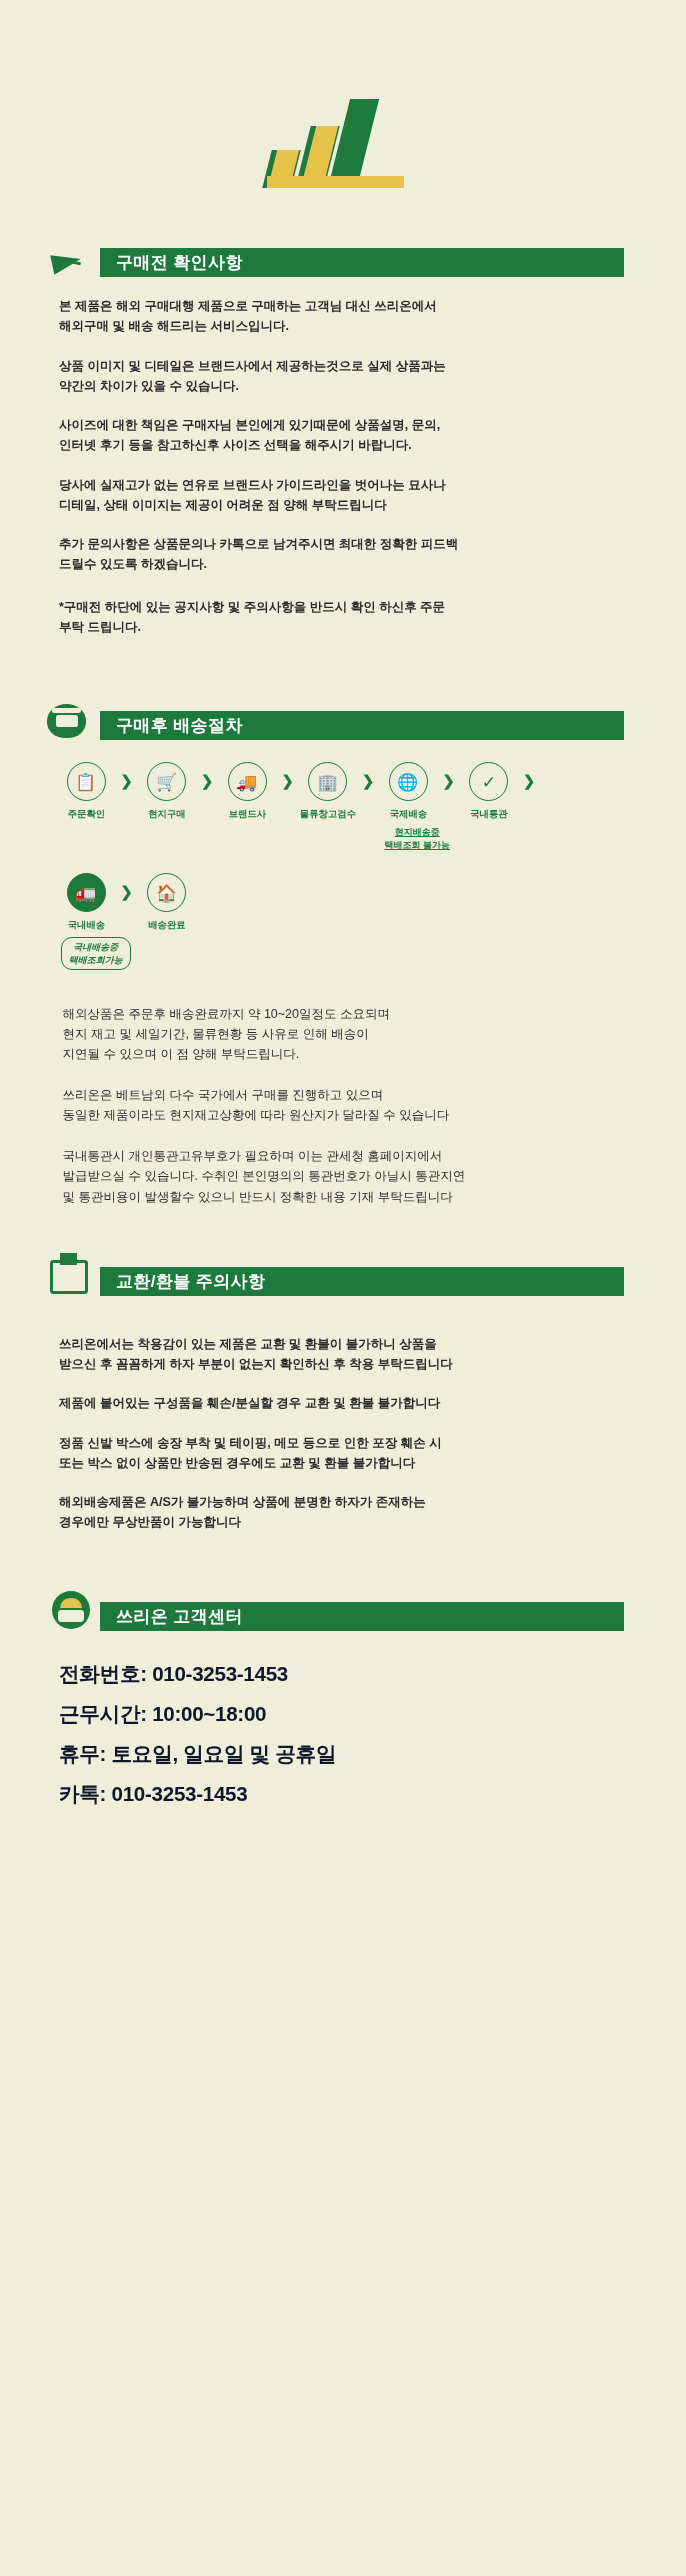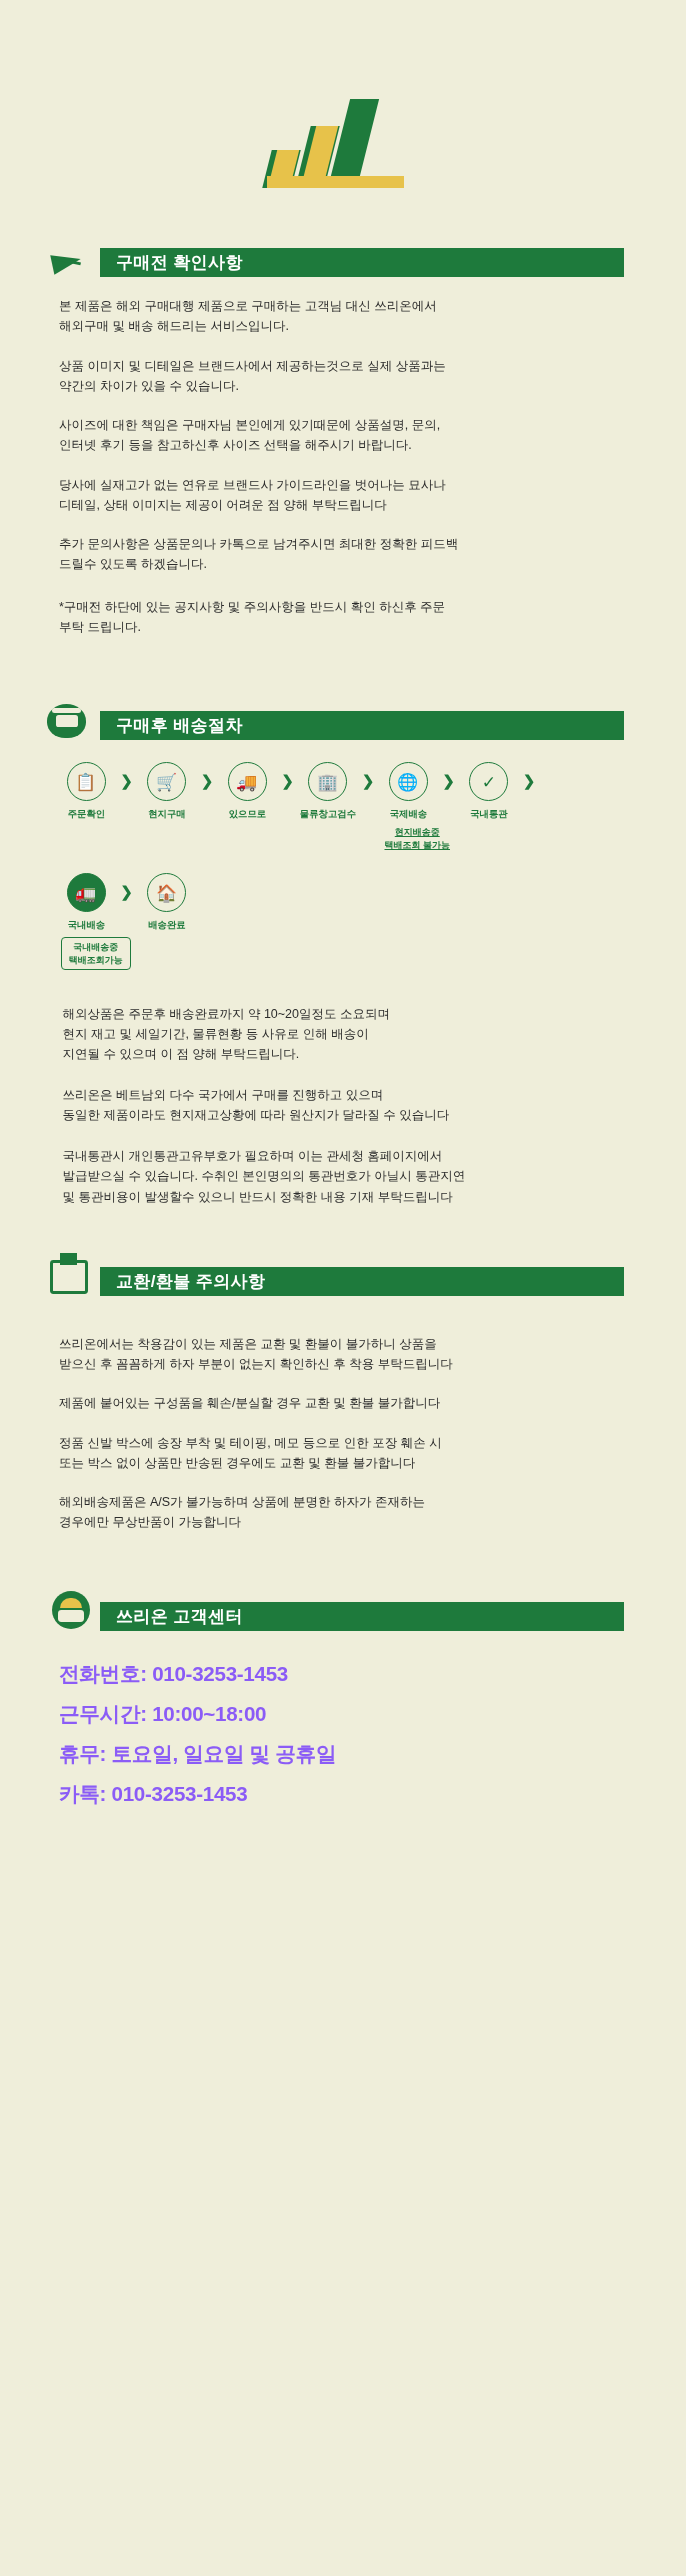--- a/index.html
+++ b/index.html
@@ -114,21 +114,21 @@
   .ic-head::before{
     content:""; position:absolute; left:7.7px; top:6.9px; width:22px; height:10.3px;
     background:#e7c24a; border-radius: 10.3px 10.3px 0 0;
   }
   .ic-head::after{
     content:""; position:absolute; left:6px; top:19px; width:26px; height:12px;
     background:#efeeda; border-radius: 3.4px;
   }
 
   
-  .body-block { padding: 19px 5.2px 0 12px; }
+  .body-block { padding: 19px 5.2px 0 12px; font-weight: bold; }
   .body-block p {
     margin: 0 0 19px 0;
     font-size: 12.5px;
     line-height: 1.62;
     color: #2b2b2b;
   }
   .note { color: #2b2b2b; }
 
   .body-block-2 { padding: 15.5px 5.2px 0 15.5px; }
   .body-block-2 p {
@@ -187,38 +187,39 @@
     text-align: center;
     line-height: 1.4;
     margin-top: 5.2px;
     font-weight: bold;
     text-decoration: underline;
   }
   .flow-note-box {
     display: inline-block;
     border: 0.9px solid #1e7a3c;
     padding: 2.6px 6.9px;
-    border-radius: 4px;
+    border-radius: 11px;
     font-size: 9px;
     color: #1e7a3c;
     line-height: 1.4;
     text-align: center;
     font-weight: bold;
+    font-style: italic;
   }
   .flow-note-wrap { margin-left: 160px; margin-top: 3.4px; }
   .flow-note-wrap2 { margin-left: 6.9px; margin-top: 5.2px; }
   .flow-row-2 { margin-top: 22px; }
 
   
   .cs-list { padding: 29px 5.2px 0 12px; }
   .cs-list p {
     margin: 0 0 12px 0;
     font-size: 20.6px;
     font-weight: bold;
-    color: #8b5cf6;
+    color: #0f172a;
     letter-spacing: -0.3px;
   }
 </style>
 </head>
 <body>
 
 <div class="page">
 
   <div class="logo-wrap">
     <div class="logo">
@@ -272,21 +273,21 @@
         <div class="flow-circle">
             <span class="g">🛒</span>
           </div>
         <div class="flow-label">현지구매</div>
       </div>
       <div class="flow-arrow">❯</div>
       <div class="flow-item">
         <div class="flow-circle">
             <span class="g">🚚</span>
           </div>
-        <div class="flow-label">있으므로</div>
+        <div class="flow-label">브랜드사</div>
       </div>
       <div class="flow-arrow">❯</div>
       <div class="flow-item">
         <div class="flow-circle">
             <span class="g">🏢</span>
           </div>
         <div class="flow-label">물류창고검수</div>
       </div>
       <div class="flow-arrow">❯</div>
       <div class="flow-item">

